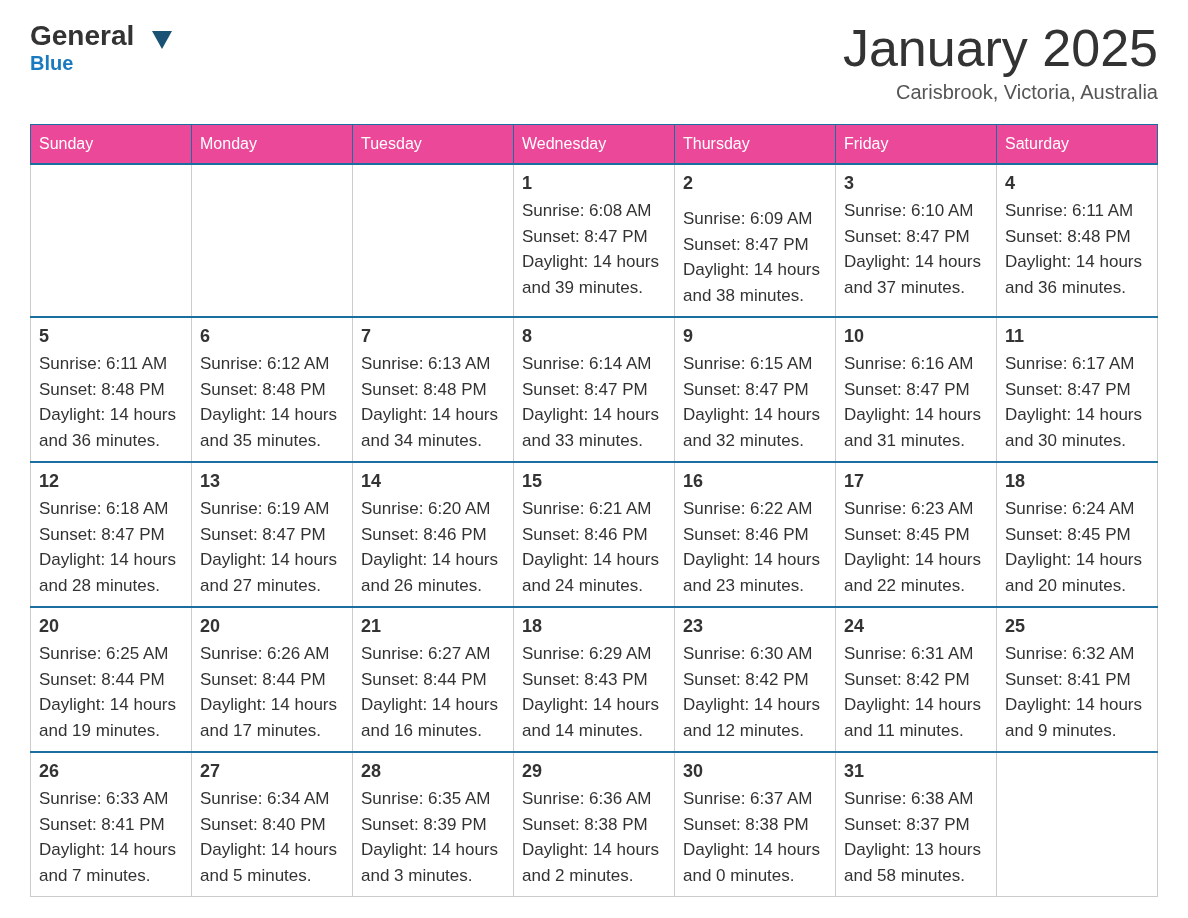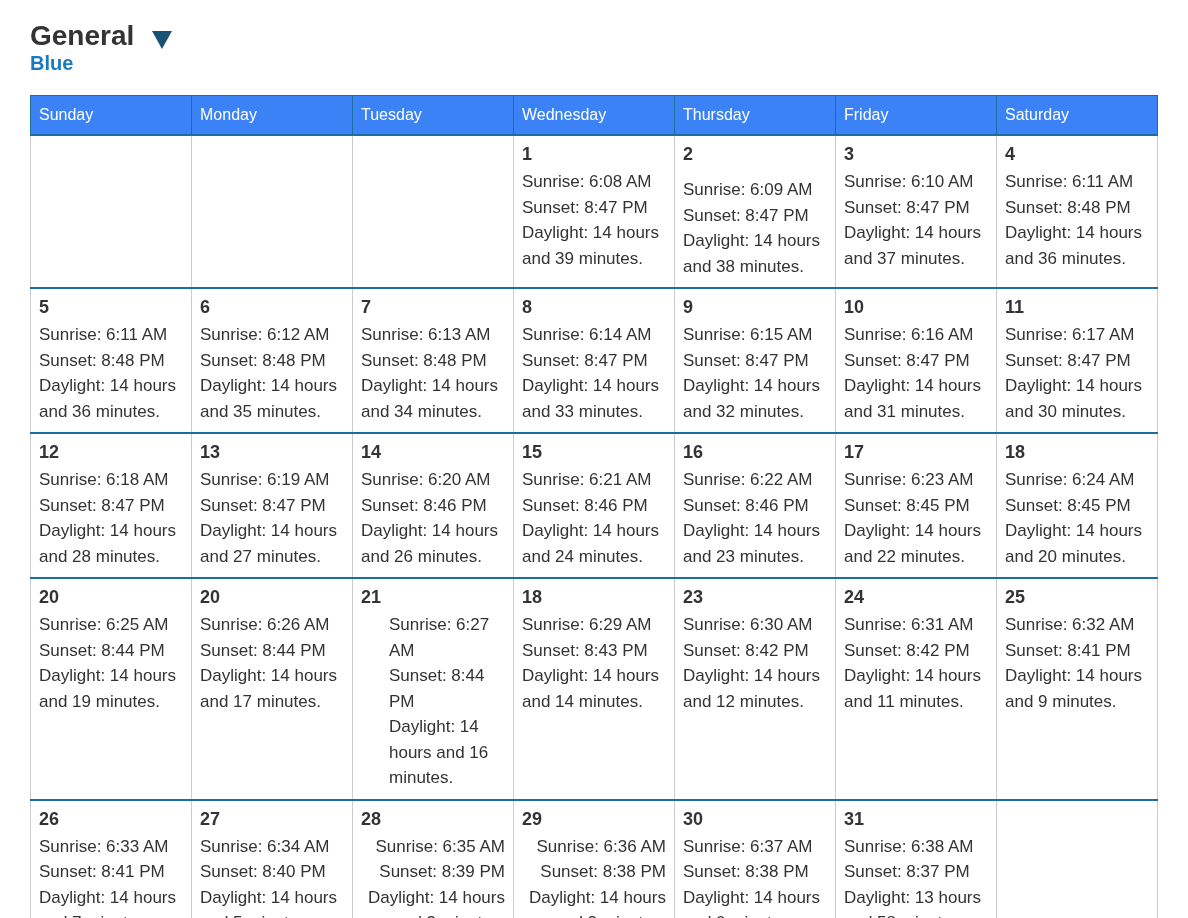--- a/index.html
+++ b/index.html
@@ -58,21 +58,21 @@
       font-size: 20px;
       color: #555;
       margin-top: 4px;
     }
     .calendar {
       width: 100%;
       border-collapse: collapse;
       border: 1px solid #ccc;
     }
     .calendar th {
-      background-color: #3b82f6;
+      background-color: #ec4899;
       color: #fff;
       padding: 10px 8px;
       font-size: 16px;
       font-weight: normal;
       text-align: left;
       border: 1px solid #1a6fa0;
     }
     .calendar td {
       vertical-align: top;
       padding: 8px;
@@ -104,20 +104,24 @@
 </head>
 <body>
 
 <div class="header">
   <div class="logo">
     <div class="logo-text">
       <span class="logo-general">General</span>
       <span class="logo-triangle"></span>
     </div>
     <span class="logo-blue">Blue</span>
+  </div>
+  <div class="title-section">
+    <div class="calendar-title">January 2025</div>
+    <div class="calendar-subtitle">Carisbrook, Victoria, Australia</div>
   </div>
 </div>
 
 <table class="calendar">
   <thead>
     <tr>
       <th>Sunday</th>
       <th>Monday</th>
       <th>Tuesday</th>
       <th>Wednesday</th>
@@ -252,21 +256,21 @@
 Daylight: 14 hours and 19 minutes.</div>
         </td>
         <td>
           <span class="day-number">20</span>
           <div class="day-info" style="white-space: pre-line;">Sunrise: 6:26 AM
 Sunset: 8:44 PM
 Daylight: 14 hours and 17 minutes.</div>
         </td>
         <td>
           <span class="day-number">21</span>
-          <div class="day-info" style="white-space: pre-line; margin-left: 28px;">Sunrise: 6:27 AM
+          <div class="day-info" style="white-space: pre-line;">Sunrise: 6:27 AM
 Sunset: 8:44 PM
 Daylight: 14 hours and 16 minutes.</div>
         </td>
         <td>
           <span class="day-number">18</span>
           <div class="day-info" style="white-space: pre-line;">Sunrise: 6:29 AM
 Sunset: 8:43 PM
 Daylight: 14 hours and 14 minutes.</div>
         </td>
         <td>
@@ -296,27 +300,27 @@
 Daylight: 14 hours and 7 minutes.</div>
         </td>
         <td>
           <span class="day-number">27</span>
           <div class="day-info" style="white-space: pre-line;">Sunrise: 6:34 AM
 Sunset: 8:40 PM
 Daylight: 14 hours and 5 minutes.</div>
         </td>
         <td>
           <span class="day-number">28</span>
-          <div class="day-info" style="white-space: pre-line; text-align: right;">Sunrise: 6:35 AM
+          <div class="day-info" style="white-space: pre-line;">Sunrise: 6:35 AM
 Sunset: 8:39 PM
 Daylight: 14 hours and 3 minutes.</div>
         </td>
         <td>
           <span class="day-number">29</span>
-          <div class="day-info" style="white-space: pre-line; text-align: right;">Sunrise: 6:36 AM
+          <div class="day-info" style="white-space: pre-line;">Sunrise: 6:36 AM
 Sunset: 8:38 PM
 Daylight: 14 hours and 2 minutes.</div>
         </td>
         <td>
           <span class="day-number">30</span>
           <div class="day-info" style="white-space: pre-line;">Sunrise: 6:37 AM
 Sunset: 8:38 PM
 Daylight: 14 hours and 0 minutes.</div>
         </td>
         <td>

